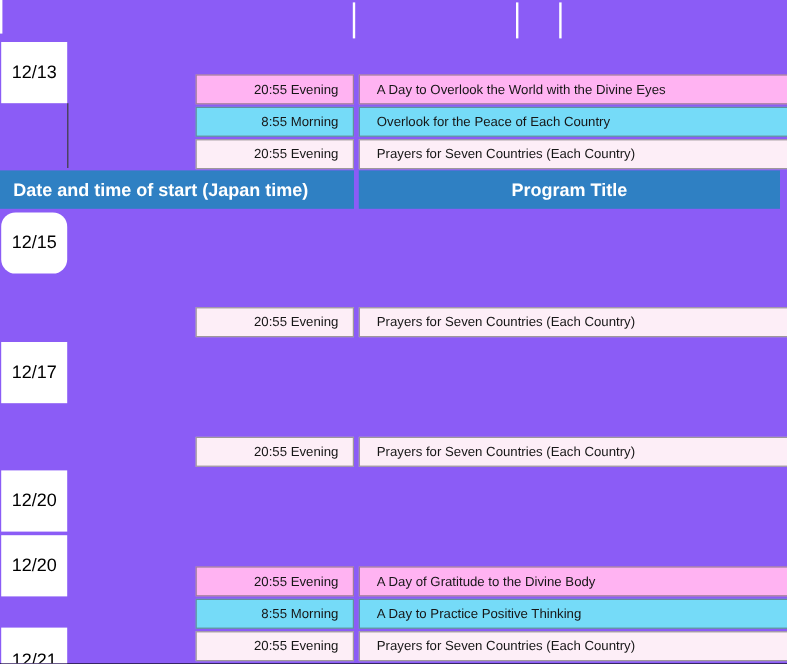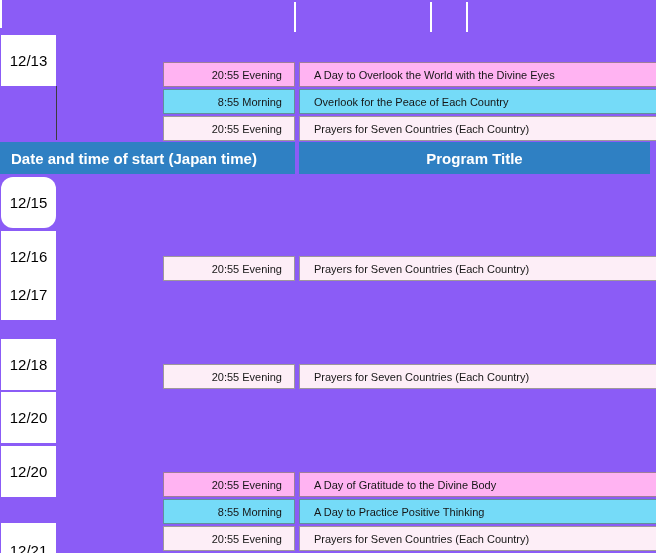--- a/index.html
+++ b/index.html
@@ -44,23 +44,21 @@
 <div class="canvas">
 
   <div class="vline" style="left:0;top:0;height:28px;"></div>
   <div class="vline" style="left:294px;top:2px;height:30px;"></div>
   <div class="vline" style="left:430px;top:2px;height:30px;"></div>
   <div class="vline" style="left:466px;top:2px;height:30px;"></div>
   <div class="gline" style="left:56px;top:86px;height:54px;"></div>
 
   <div class="date-cell" style="top:35px;">12/13</div>
   <div class="date-cell" style="top:177px;border-radius:12px;">12/15</div>
-  <div class="date-cell" style="top:231px;">12/16</div>
-  <div class="date-cell" style="top:269px;">12/17</div>
-  <div class="date-cell" style="top:339px;">12/18</div>
+  <div class="date-cell" style="top:285px;">12/17</div>
   <div class="date-cell" style="top:392px;">12/20</div>
   <div class="date-cell" style="top:446px;">12/20</div>
   <div class="date-cell" style="top:499px;height:54px;margin-top:24px;">12/21</div>
 
   <div class="cell time c-pink" style="top:62px;">20:55 Evening</div>
   <div class="cell title c-pink" style="top:62px;">A Day to Overlook the World with the Divine Eyes</div>
 
   <div class="cell time c-cyan" style="top:89px;">8:55 Morning</div>
   <div class="cell title c-cyan" style="top:89px;">Overlook for the Peace of Each Country</div>
 

